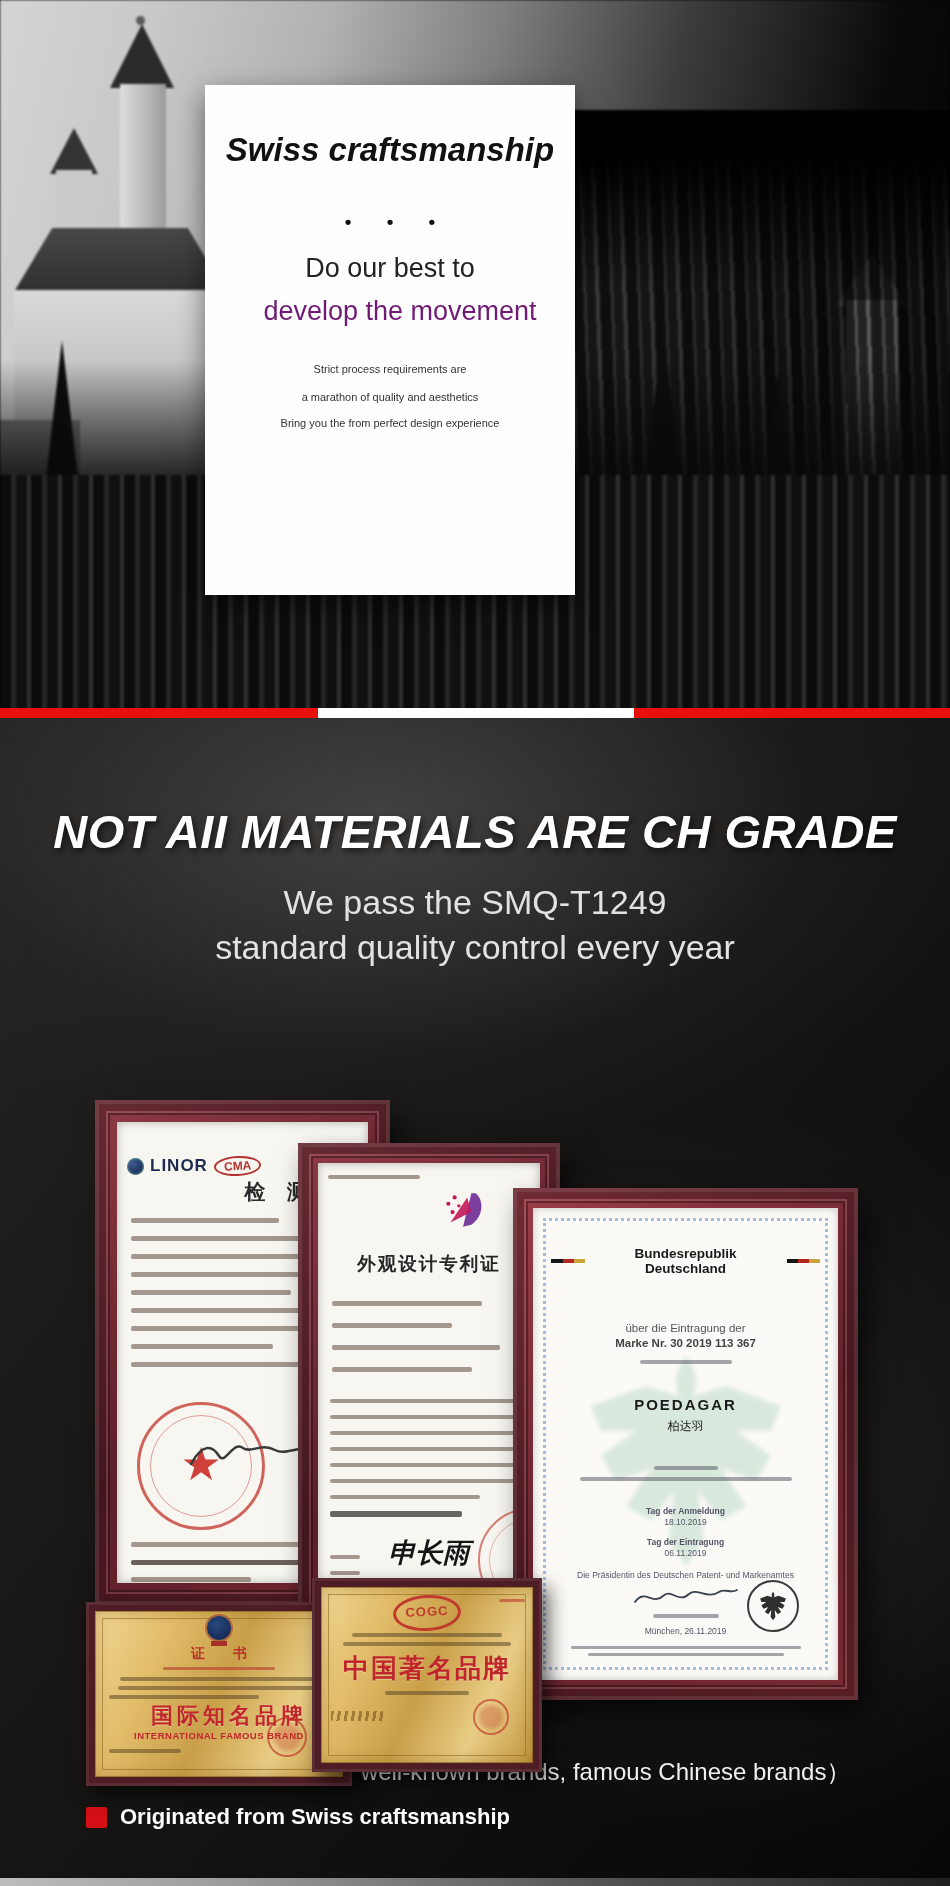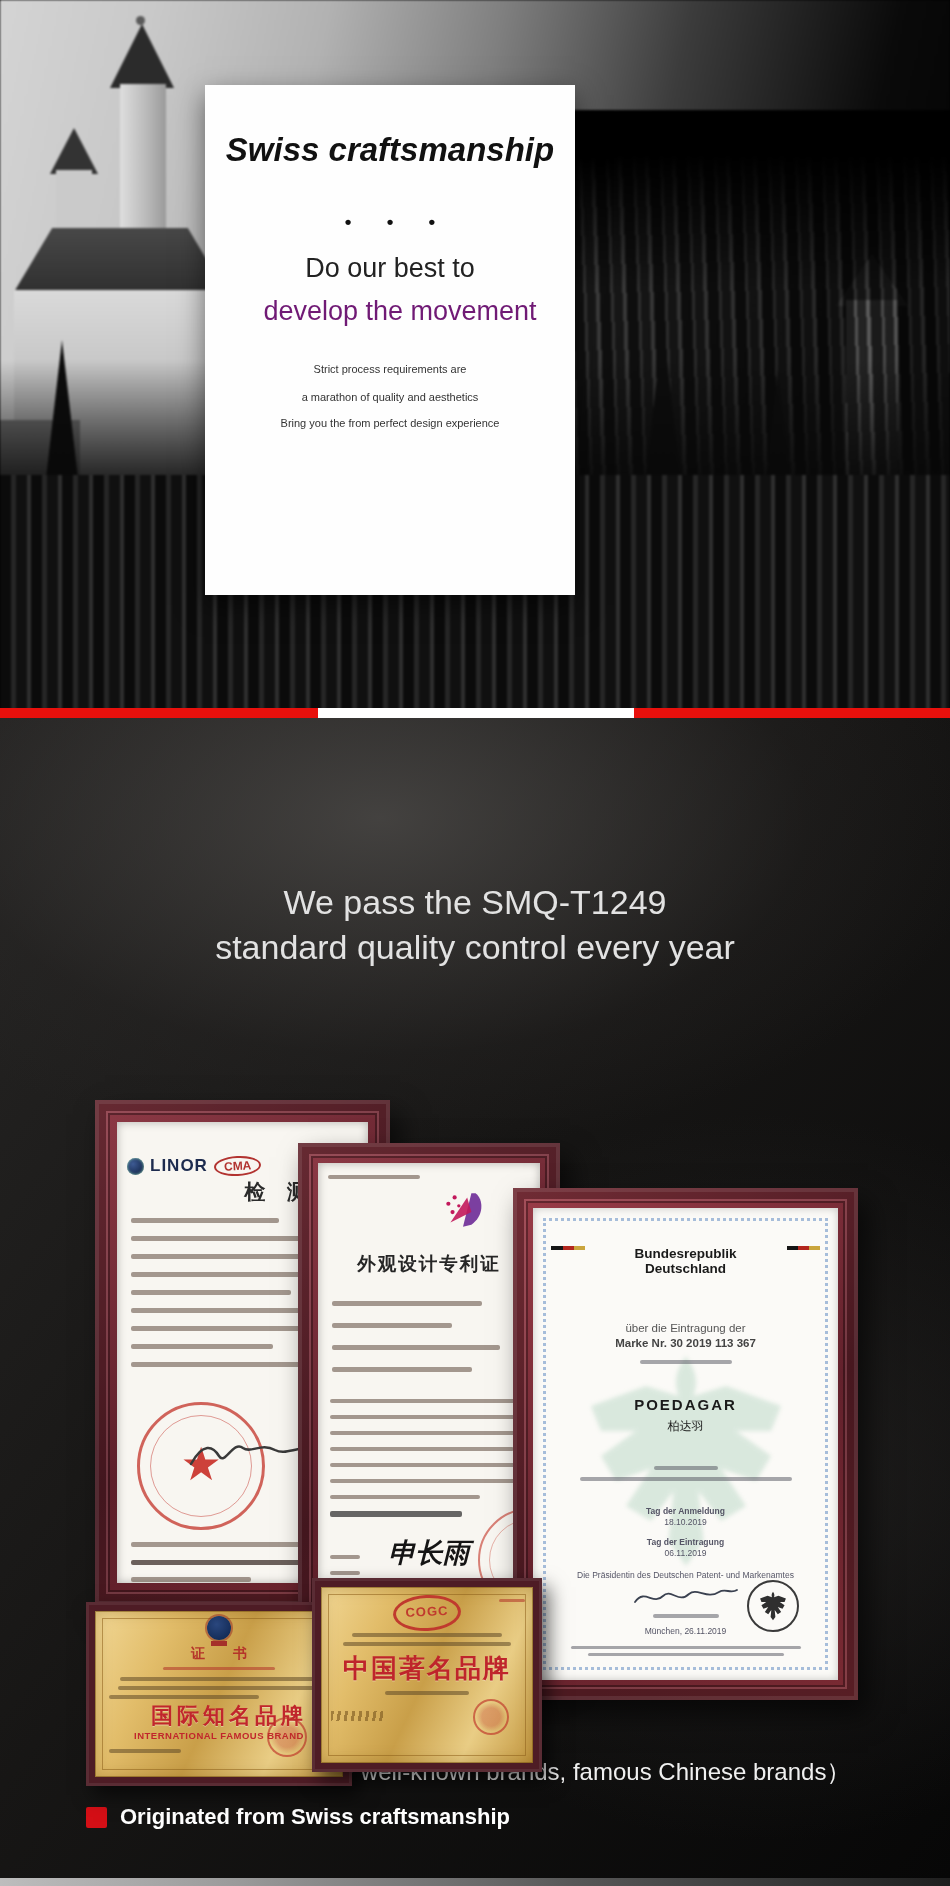--- a/index.html
+++ b/index.html
@@ -86,21 +86,21 @@
     border:2.5px solid rgba(206,88,76,.75);}
   .half-stamp::before{content:'';position:absolute;inset:9px;border:1.5px solid rgba(206,88,76,.45);border-radius:50%;}
 
   
   .frame.bright{background:linear-gradient(145deg,#9c3d49 0%,#63212c 55%,#7a2a33 100%);}
   .paper-de{position:absolute;inset:20px;background:#fbfaf7;overflow:hidden;box-shadow:inset 0 0 8px rgba(0,0,0,.22);}
   .de-border{position:absolute;inset:10px;border:3px dotted #a6bdda;}
   .de-inner{position:absolute;inset:18px;}
   .wm{position:absolute;left:50%;top:118px;transform:translateX(-50%);opacity:.5;filter:blur(2px);}
   .dc{position:absolute;left:0;width:100%;text-align:center;color:#1a1a1a;}
-  .de-head{display:flex;justify-content:center;align-items:flex-start;gap:9px;font-size:13.5px;font-weight:700;}
+  .de-head{display:flex;justify-content:center;align-items:center;gap:9px;font-size:13.5px;font-weight:700;}
   .dash{width:34px;height:4px;display:inline-block;
     background:linear-gradient(90deg,#151515 0 34%,#b3261e 34% 67%,#caa53d 67% 100%);}
   .de-title{font-size:31px;font-weight:800;letter-spacing:1px;}
   .de-sub{font-size:11.5px;color:#555;}
   .de-sub2{font-size:11.5px;color:#444;font-weight:700;}
   .de-brand{font-size:15px;font-weight:800;letter-spacing:2px;}
   .de-brandcn{font-size:12px;color:#222;}
   .de-tiny{font-size:8.5px;color:#556;}
   .seal{position:absolute;left:196px;top:354px;width:48px;height:48px;border-radius:50%;border:2px solid #3a3a3a;
     display:flex;align-items:center;justify-content:center;}
@@ -189,20 +189,21 @@
     </div>
   </div>
 
   <div class="divider">
     <div class="seg-red"></div>
     <div class="seg-white"></div>
     <div class="seg-red2"></div>
   </div>
 
   <div class="dark">
+    <div class="h1">NOT AII MATERIALS ARE CH GRADE</div>
     <div class="sub">
       <div>We pass the SMQ-T1249</div>
       <div>standard quality control every year</div>
     </div>
 
     <div class="frame" style="left:95px;top:382px;width:295px;height:505px;z-index:1;">
       <div class="paper">
         <div class="linor-row">
           <span class="globe"></span>
           <span class="linor-txt">LINOR</span>

